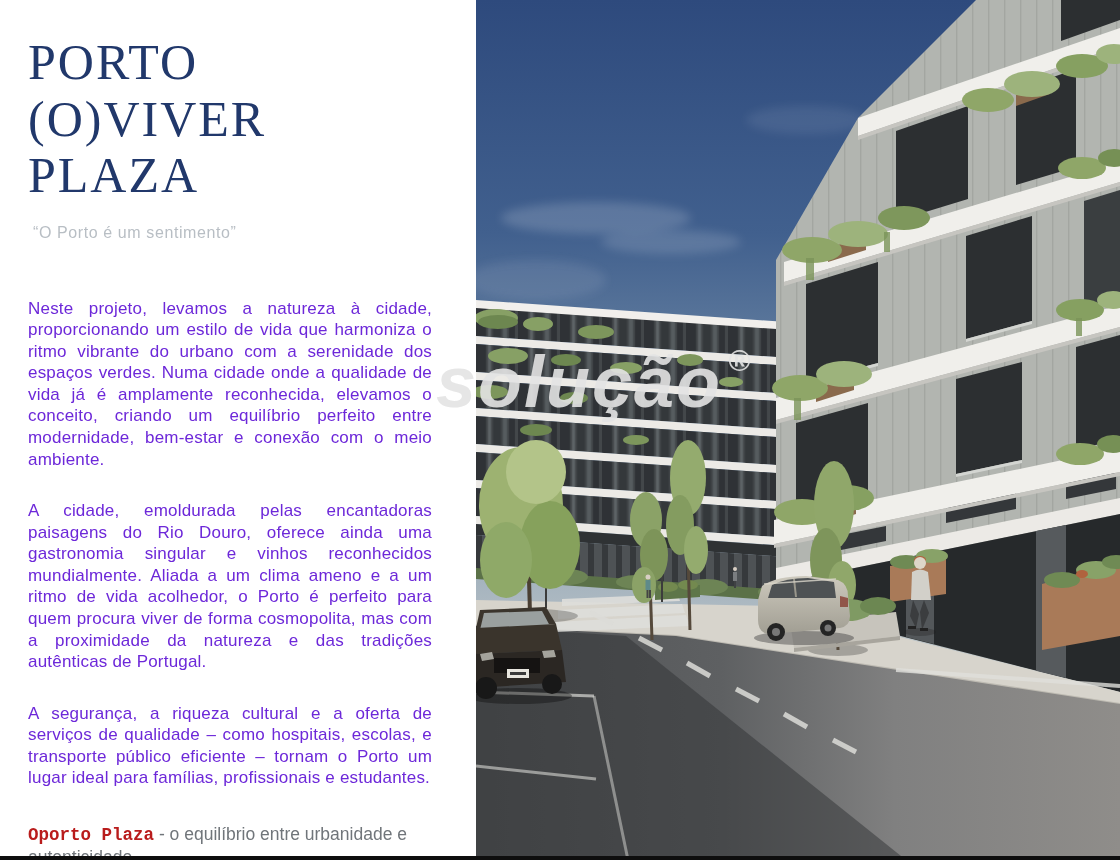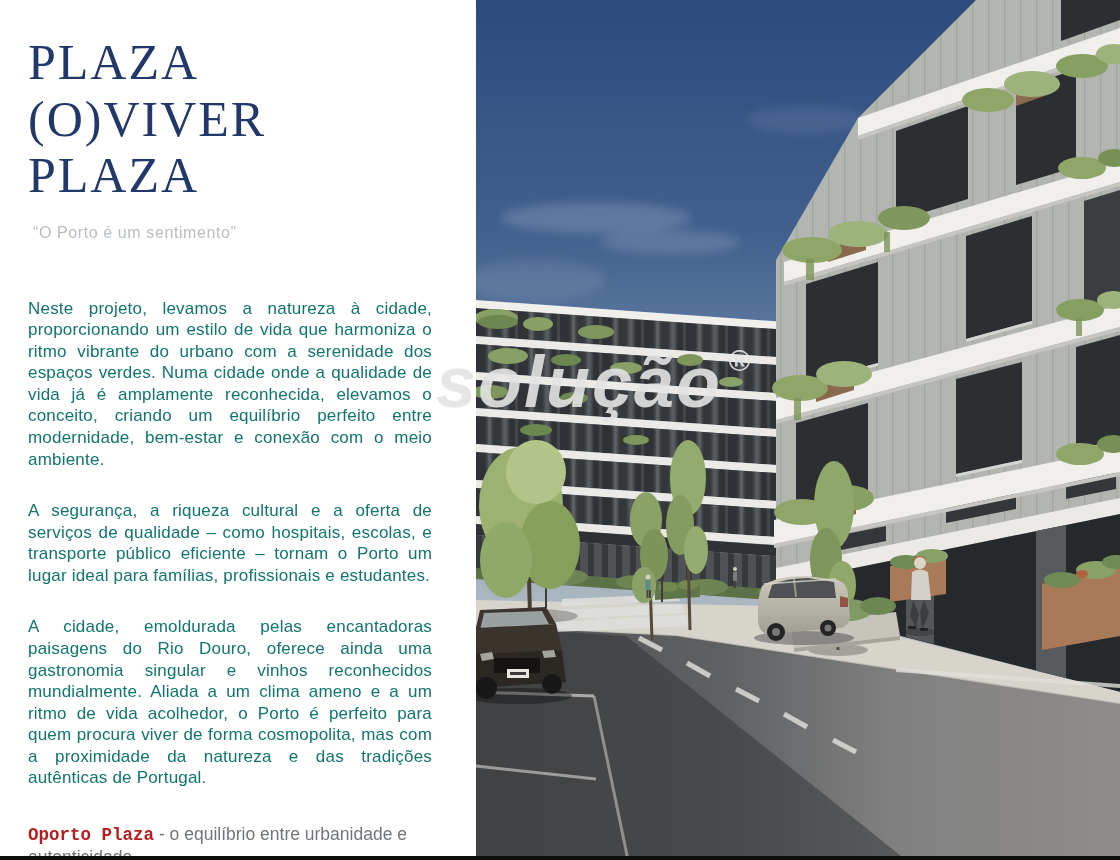--- a/index.html
+++ b/index.html
@@ -5,21 +5,21 @@
   html,body{margin:0;padding:0;background:#888;}
   .page{position:relative;width:1120px;height:860px;background:#ffffff;overflow:hidden;
         font-family:"Liberation Sans",sans-serif;}
   
   .panel{position:absolute;left:0;top:0;width:476px;height:860px;background:#ffffff;
          box-sizing:border-box;padding:34px 44px 0 28px;z-index:2;}
   .title{font-family:"Liberation Serif",serif;font-weight:400;color:#21386b;
          font-size:50px;line-height:1.13;letter-spacing:2px;margin:0;}
   .title span{display:block;}
   .subtitle{margin-top:20px;padding-left:5px;color:#b8bec4;font-size:16px;letter-spacing:.6px;}
-  .body-copy p{margin:30px 0 0 0;color:#0f766e;font-size:17px;line-height:1.27;
+  .body-copy p{margin:30px 0 0 0;color:#6d28d9;font-size:17px;line-height:1.27;
                text-align:justify;letter-spacing:.2px;}
   .body-copy p:first-child{margin-top:56px;}
   .closing{margin-top:34px;color:#70757a;font-size:17.5px;line-height:1.27;text-align:left;}
   .closing .b{font-weight:bold;color:#b91c1c;font-family:Liberation Mono, monospace;}
   
   .render{position:absolute;left:476px;top:0;width:644px;height:860px;z-index:1;overflow:hidden;}
   .render svg{display:block;width:644px;height:860px;}
   
   .watermark{position:absolute;left:436px;top:346px;z-index:3;pointer-events:none;
              font-family:Liberation Sans, sans-serif;font-style:italic;font-weight:bold;
@@ -30,28 +30,28 @@
   
   .bottom-bar{position:absolute;left:0;bottom:0;width:100%;height:4px;background:#0e0e0e;z-index:5;}
 </style>
 </head>
 <body>
 
 <div class="page">
 
   <div class="panel">
     <h1 class="title">
-      <span>PLAZA</span>
+      <span>PORTO</span>
       <span>(O)VIVER PLAZA</span>
     </h1>
     <div class="subtitle">“O Porto é um sentimento”</div>
     <div class="body-copy">
       <p>Neste projeto, levamos a natureza à cidade, proporcionando um estilo de vida que harmoniza o ritmo vibrante do urbano com a serenidade dos espaços verdes. Numa cidade onde a qualidade de vida já é amplamente reconhecida, elevamos o conceito, criando um equilíbrio perfeito entre modernidade, bem-estar e conexão com o meio ambiente.</p>
+      <p>A cidade, emoldurada pelas encantadoras paisagens do Rio Douro, oferece ainda uma gastronomia singular e vinhos reconhecidos mundialmente. Aliada a um clima ameno e a um ritmo de vida acolhedor, o Porto é perfeito para quem procura viver de forma cosmopolita, mas com a proximidade da natureza e das tradições autênticas de Portugal.</p>
       <p>A segurança, a riqueza cultural e a oferta de serviços de qualidade – como hospitais, escolas, e transporte público eficiente – tornam o Porto um lugar ideal para famílias, profissionais e estudantes.</p>
-      <p>A cidade, emoldurada pelas encantadoras paisagens do Rio Douro, oferece ainda uma gastronomia singular e vinhos reconhecidos mundialmente. Aliada a um clima ameno e a um ritmo de vida acolhedor, o Porto é perfeito para quem procura viver de forma cosmopolita, mas com a proximidade da natureza e das tradições autênticas de Portugal.</p>
     </div>
     <div class="closing">
       <span class="b">Oporto Plaza</span><span> - o equilíbrio entre urbanidade e autenticidade.</span>
     </div>
   </div>
 
   <div class="render">
     <svg viewBox="0 0 644 860" preserveAspectRatio="none">
       <defs>
         <linearGradient id="sky" x1="0" y1="0" x2="0" y2="1">

